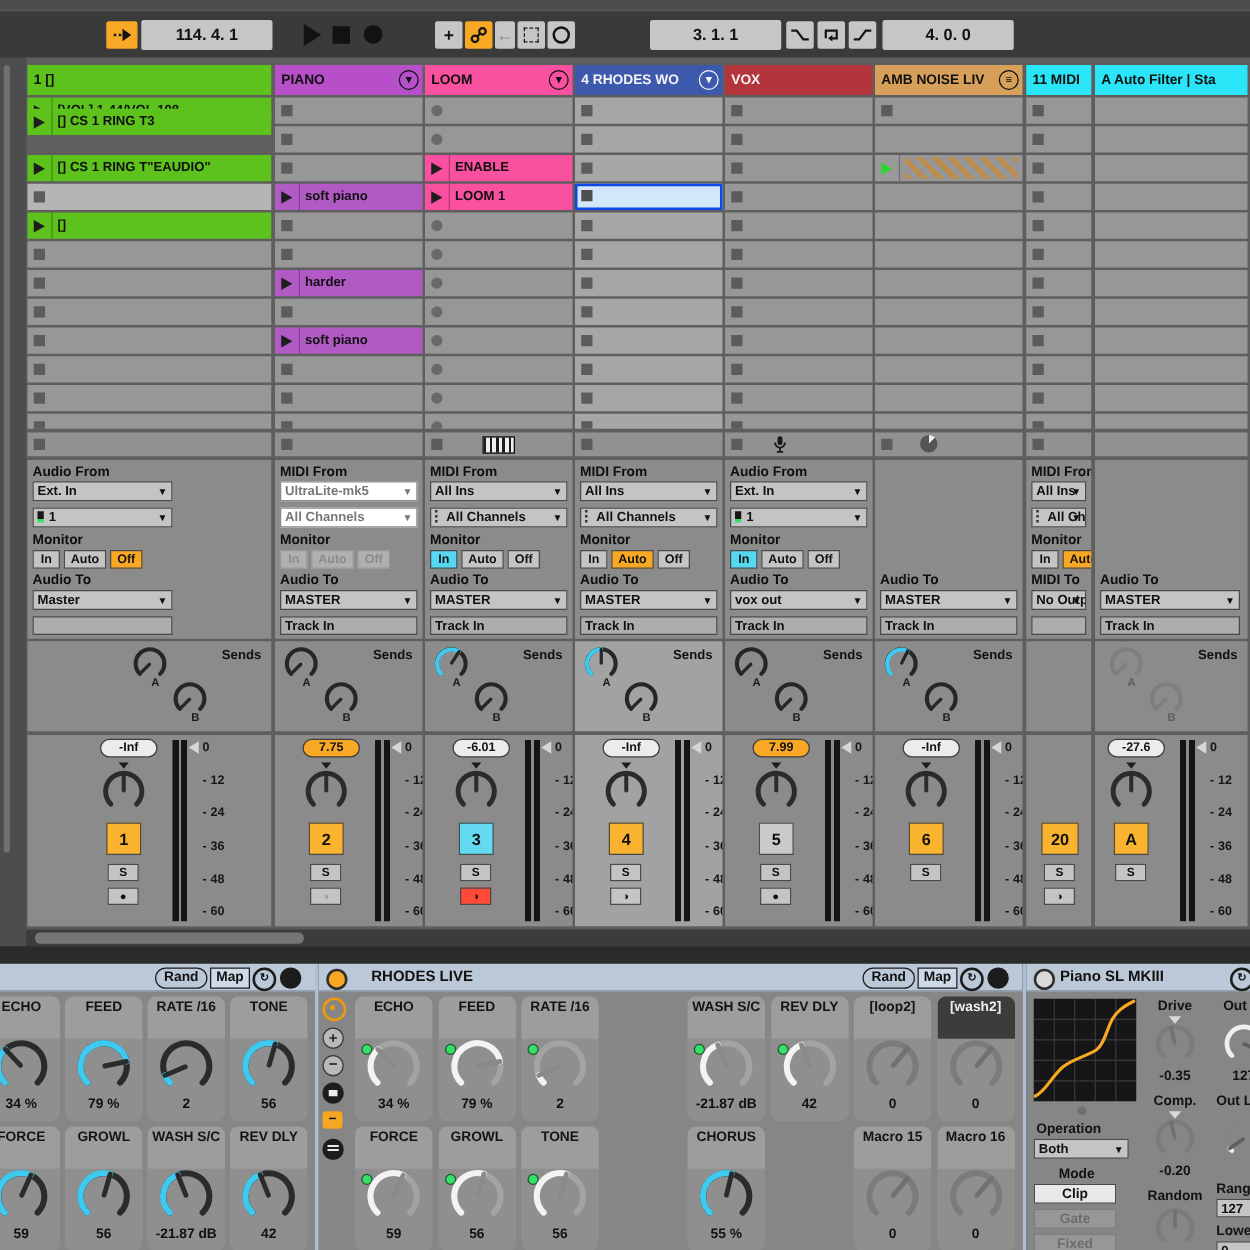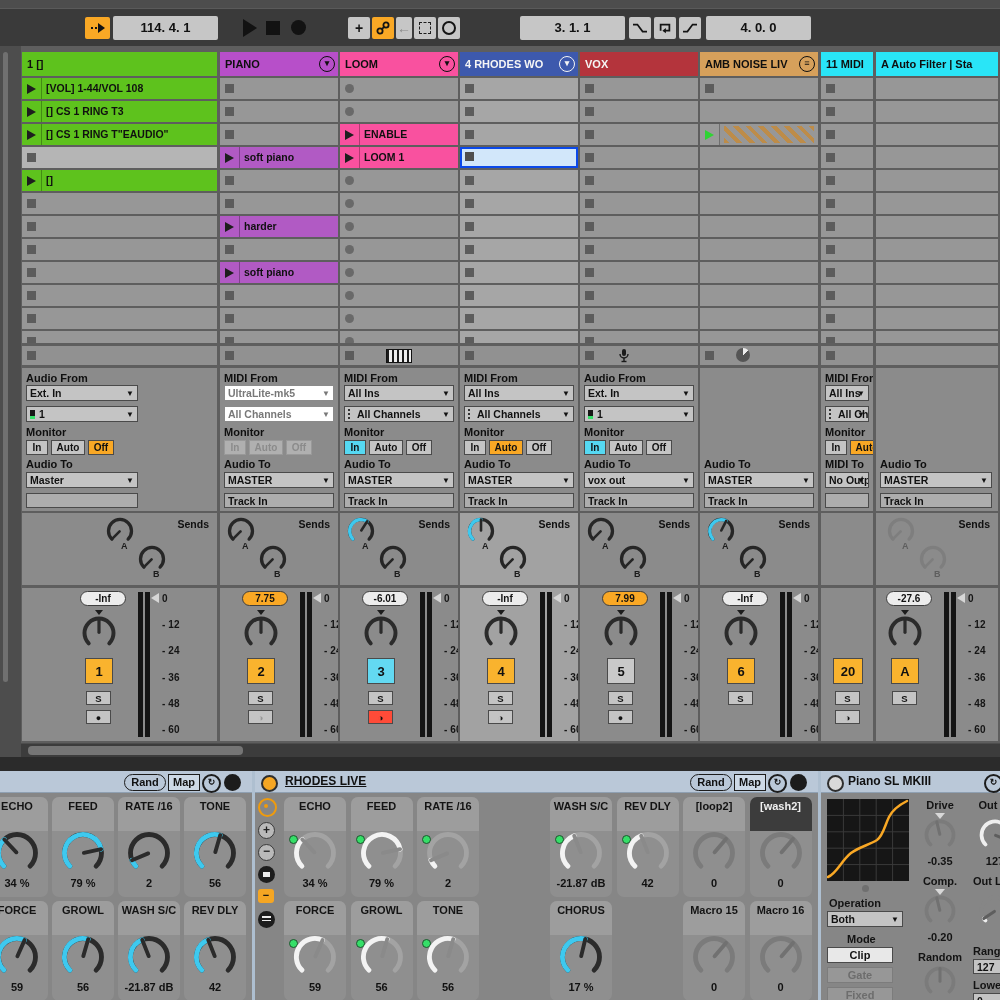--- a/index.html
+++ b/index.html
@@ -251,21 +251,21 @@
             <path d="M8.9,35.1 A18.5,18.5 0 1 1 35.1,35.1" fill="none" stroke="#2b2b2b" stroke-width="4.84" stroke-linecap="round"></path>
             <path d="M8.9,35.1 A18.5,18.5 0 0 1 15.2,4.8" fill="none" stroke="#3ec9ef" stroke-width="4.84" stroke-linecap="round"></path>
             <line x1="21.7" y1="21.1" x2="15.2" y2="4.8" stroke="#2b2b2b" stroke-width="3.9" stroke-linecap="round"></line>
           </svg></div>
         <div class="mval">42</div>
       </div>
     </div>
     <div class="panel" style="left: 255px; width: 563px;">
       <div class="ptitle">
         <div class="abs" style="left: 6px; top: 4px; width: 13px; height: 13px; border-radius: 50%; background: rgb(245, 166, 35); border: 2px solid rgb(46, 46, 46);"></div>
-        <div class="ttext" style="left: 30px; text-decoration: underline;">RHODES LIVE</div>
+        <div class="ttext" style="left: 42px;">RHODES LIVE</div>
         <div class="randbtn" style="left: 435px;">Rand</div>
         <div class="mapbtn" style="left: 479px;">Map</div>
         <div class="circicon" style="left: 513px;">↻</div>
         <div class="diskicon" style="left: 535px;"></div>
       </div>
       <div class="abs" style="left: 3px; top: 27px; width: 15px; height: 15px; border-radius: 50%; border: 2.5px solid rgb(239, 155, 13);">
         <div class="abs" style="left: 4px; top: 4px; width: 4px; height: 4px; border-radius: 50%; background: rgb(239, 155, 13);"></div>
       </div>
       <div class="abs" style="left: 3px; top: 51px; width: 15px; height: 15px; border-radius: 50%; border: 1.5px solid rgb(58, 58, 58); background: rgb(185, 185, 185); font: 700 12px / 14px &quot;Liberation Sans&quot;, sans-serif; text-align: center; color: rgb(34, 34, 34);">+</div>
       <div class="abs" style="left: 3px; top: 73px; width: 15px; height: 15px; border-radius: 50%; border: 1.5px solid rgb(58, 58, 58); background: rgb(185, 185, 185); font: 700 12px / 13px &quot;Liberation Sans&quot;, sans-serif; text-align: center; color: rgb(34, 34, 34);">−</div>
@@ -394,21 +394,21 @@
       </div>
       <div class="mcell" style="left: 295px; top: 130px;">
         <div class="mhead">
           <div>CHORUS</div>
         </div>
         <div class="abs" style="left: 9px; top: 34px; width: 44px; height: 44px;"><svg width="44" height="44" viewBox="0 0 44 44">
             <path d="M8.9,35.1 A18.5,18.5 0 1 1 35.1,35.1" fill="none" stroke="#2b2b2b" stroke-width="4.84" stroke-linecap="round"></path>
             <path d="M8.9,35.1 A18.5,18.5 0 0 1 26.3,4.0" fill="none" stroke="#3ec9ef" stroke-width="4.84" stroke-linecap="round"></path>
             <line x1="22.2" y1="21.1" x2="26.3" y2="4.0" stroke="#2b2b2b" stroke-width="3.9" stroke-linecap="round"></line>
           </svg></div>
-        <div class="mval">17 %</div>
+        <div class="mval">55 %</div>
       </div>
       <div class="mcell" style="left: 428px; top: 130px;">
         <div class="mhead">
           <div>Macro 15</div>
         </div>
         <div class="abs" style="left: 9px; top: 34px; width: 44px; height: 44px;"><svg width="44" height="44" viewBox="0 0 44 44">
             <path d="M8.9,35.1 A18.5,18.5 0 1 1 35.1,35.1" fill="none" stroke="#7b7b7b" stroke-width="4.84" stroke-linecap="round"></path>
             <line x1="22.6" y1="21.3" x2="34.0" y2="7.9" stroke="#717171" stroke-width="3.9" stroke-linecap="round"></line>
           </svg></div>
         <div class="mval">0</div>
@@ -503,21 +503,21 @@
 
 <div class="hdr" style="left: 22px; top: 52px; width: 195px; background: rgb(94, 194, 29); color: rgb(15, 15, 15);">
     <div>1 []</div>
   </div>
 <div class="slot" style="left: 22px; top: 78px; width: 195px; height: 21px; background: rgb(94, 194, 29);">
     <div class="launch">
       <div class="ltri"></div>
     </div>
     <div class="cliplab">[VOL] 1-44/VOL 108</div>
   </div>
-<div class="slot" style="left: 22px; top: 101px; width: 195px; height: 21px; background: rgb(94, 194, 29);">
+<div class="slot" style="left: 22px; top: 87px; width: 195px; height: 21px; background: rgb(94, 194, 29);">
     <div class="launch">
       <div class="ltri"></div>
     </div>
     <div class="cliplab">[] CS 1 RING T3</div>
   </div>
 <div class="slot" style="left: 22px; top: 124px; width: 195px; height: 21px; background: rgb(94, 194, 29);">
     <div class="launch">
       <div class="ltri"></div>
     </div>
     <div class="cliplab">[] CS 1 RING T"EAUDIO"</div>

